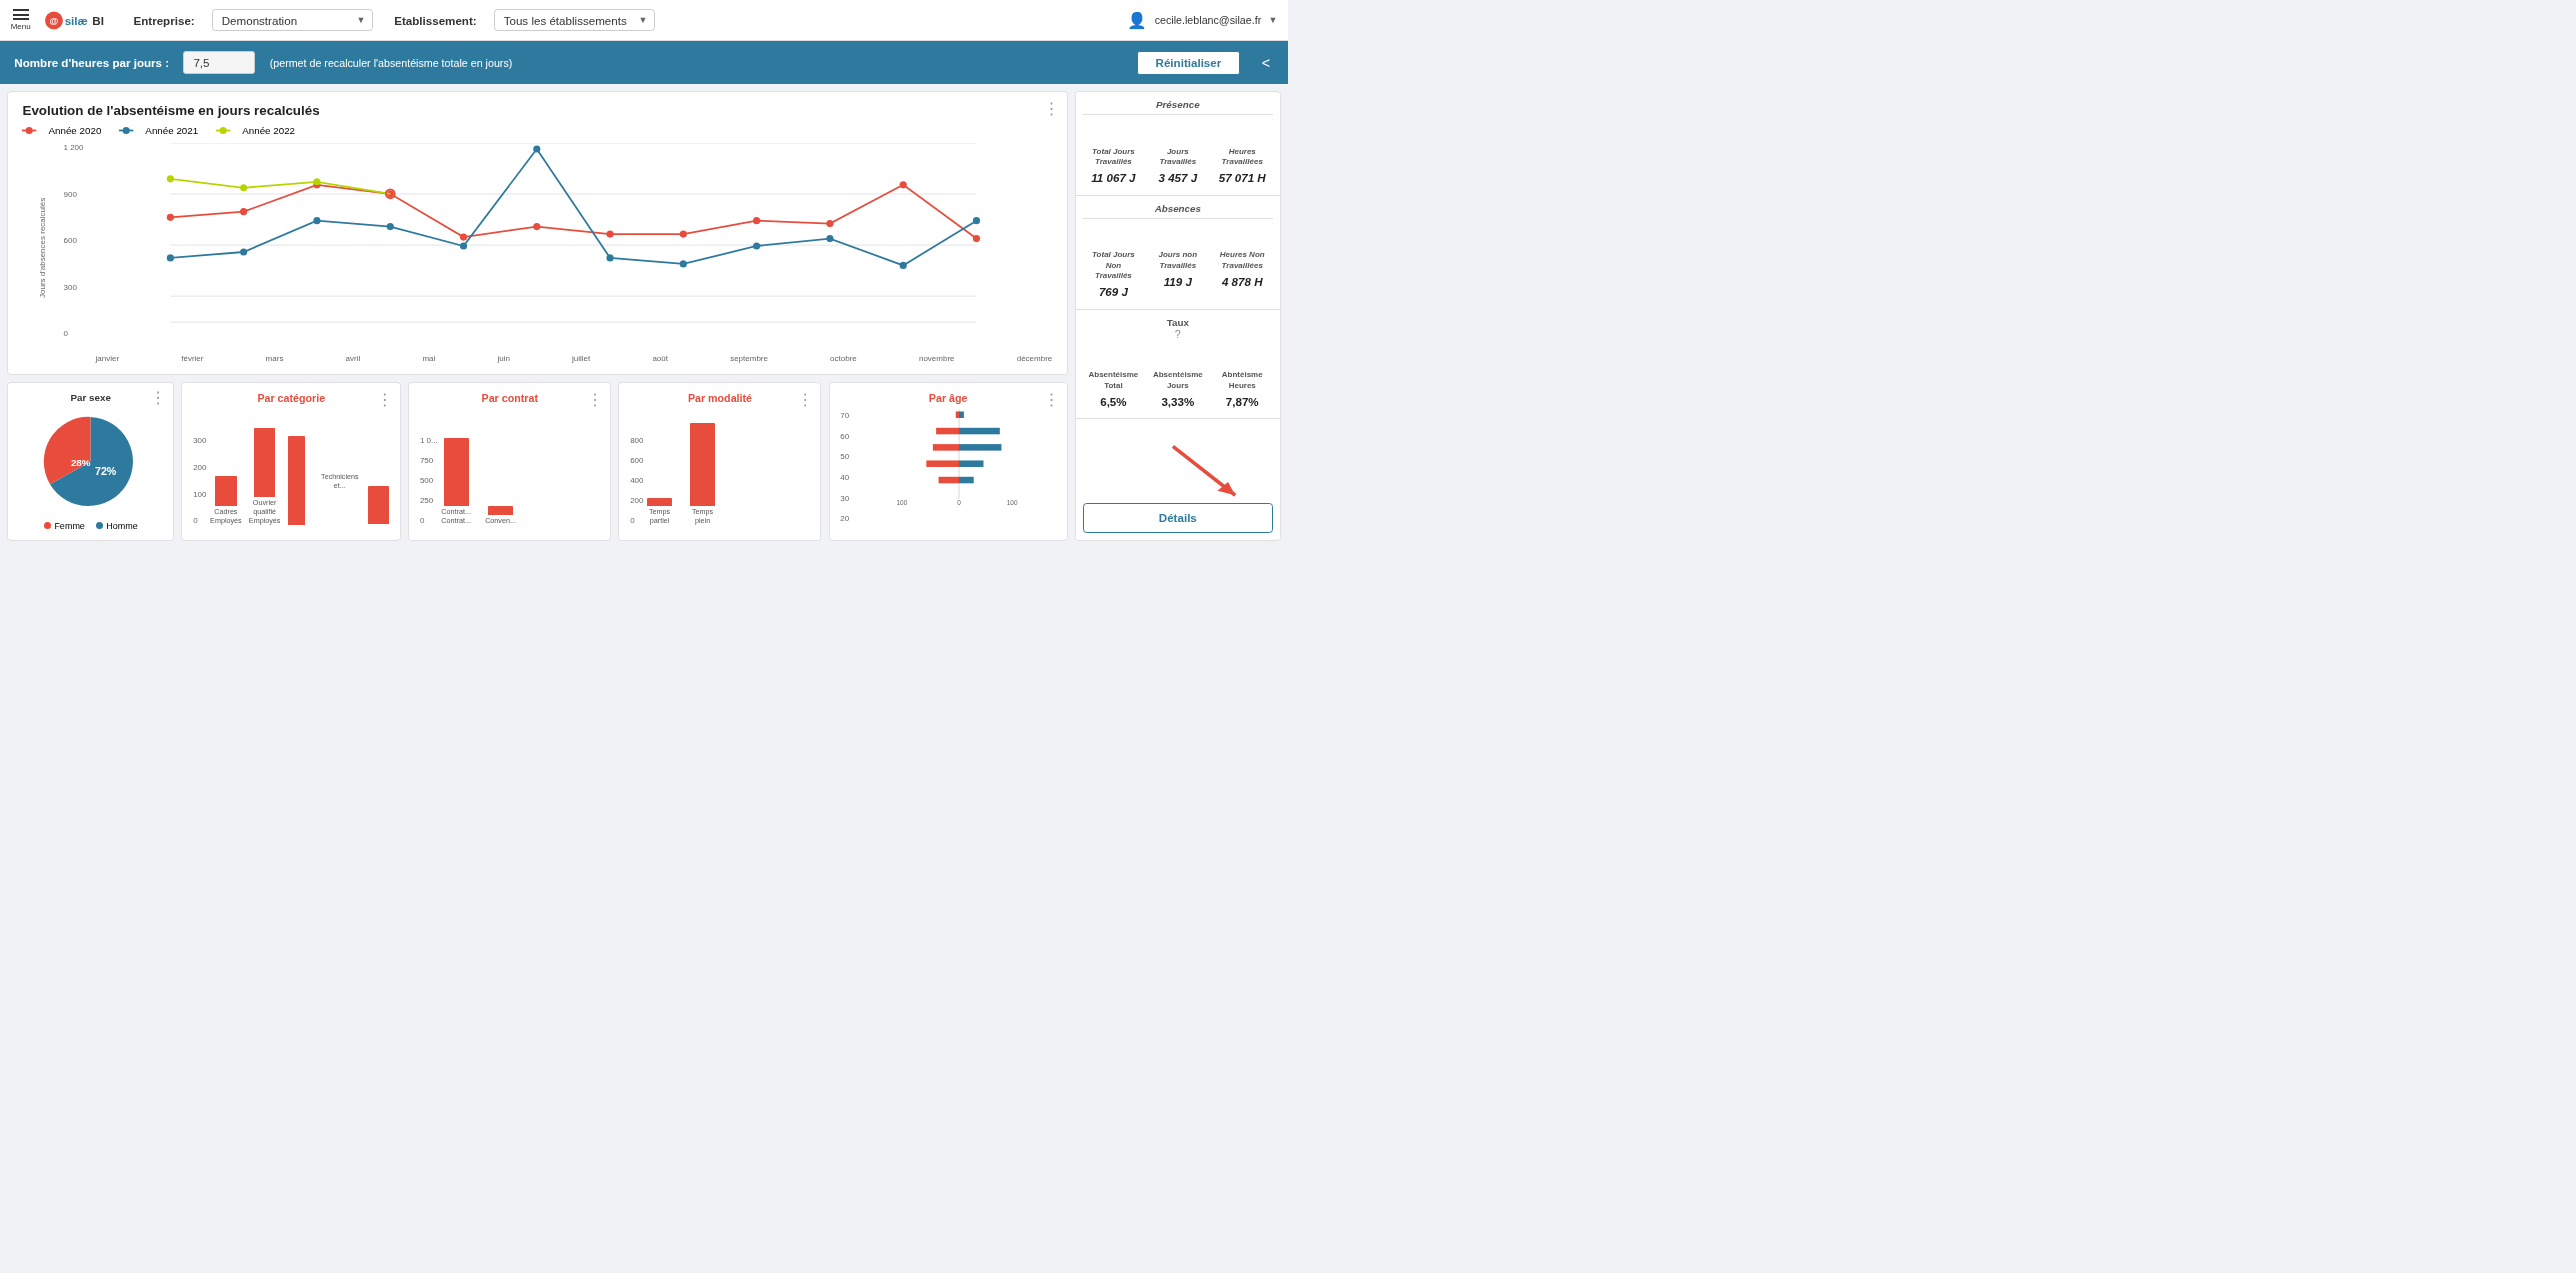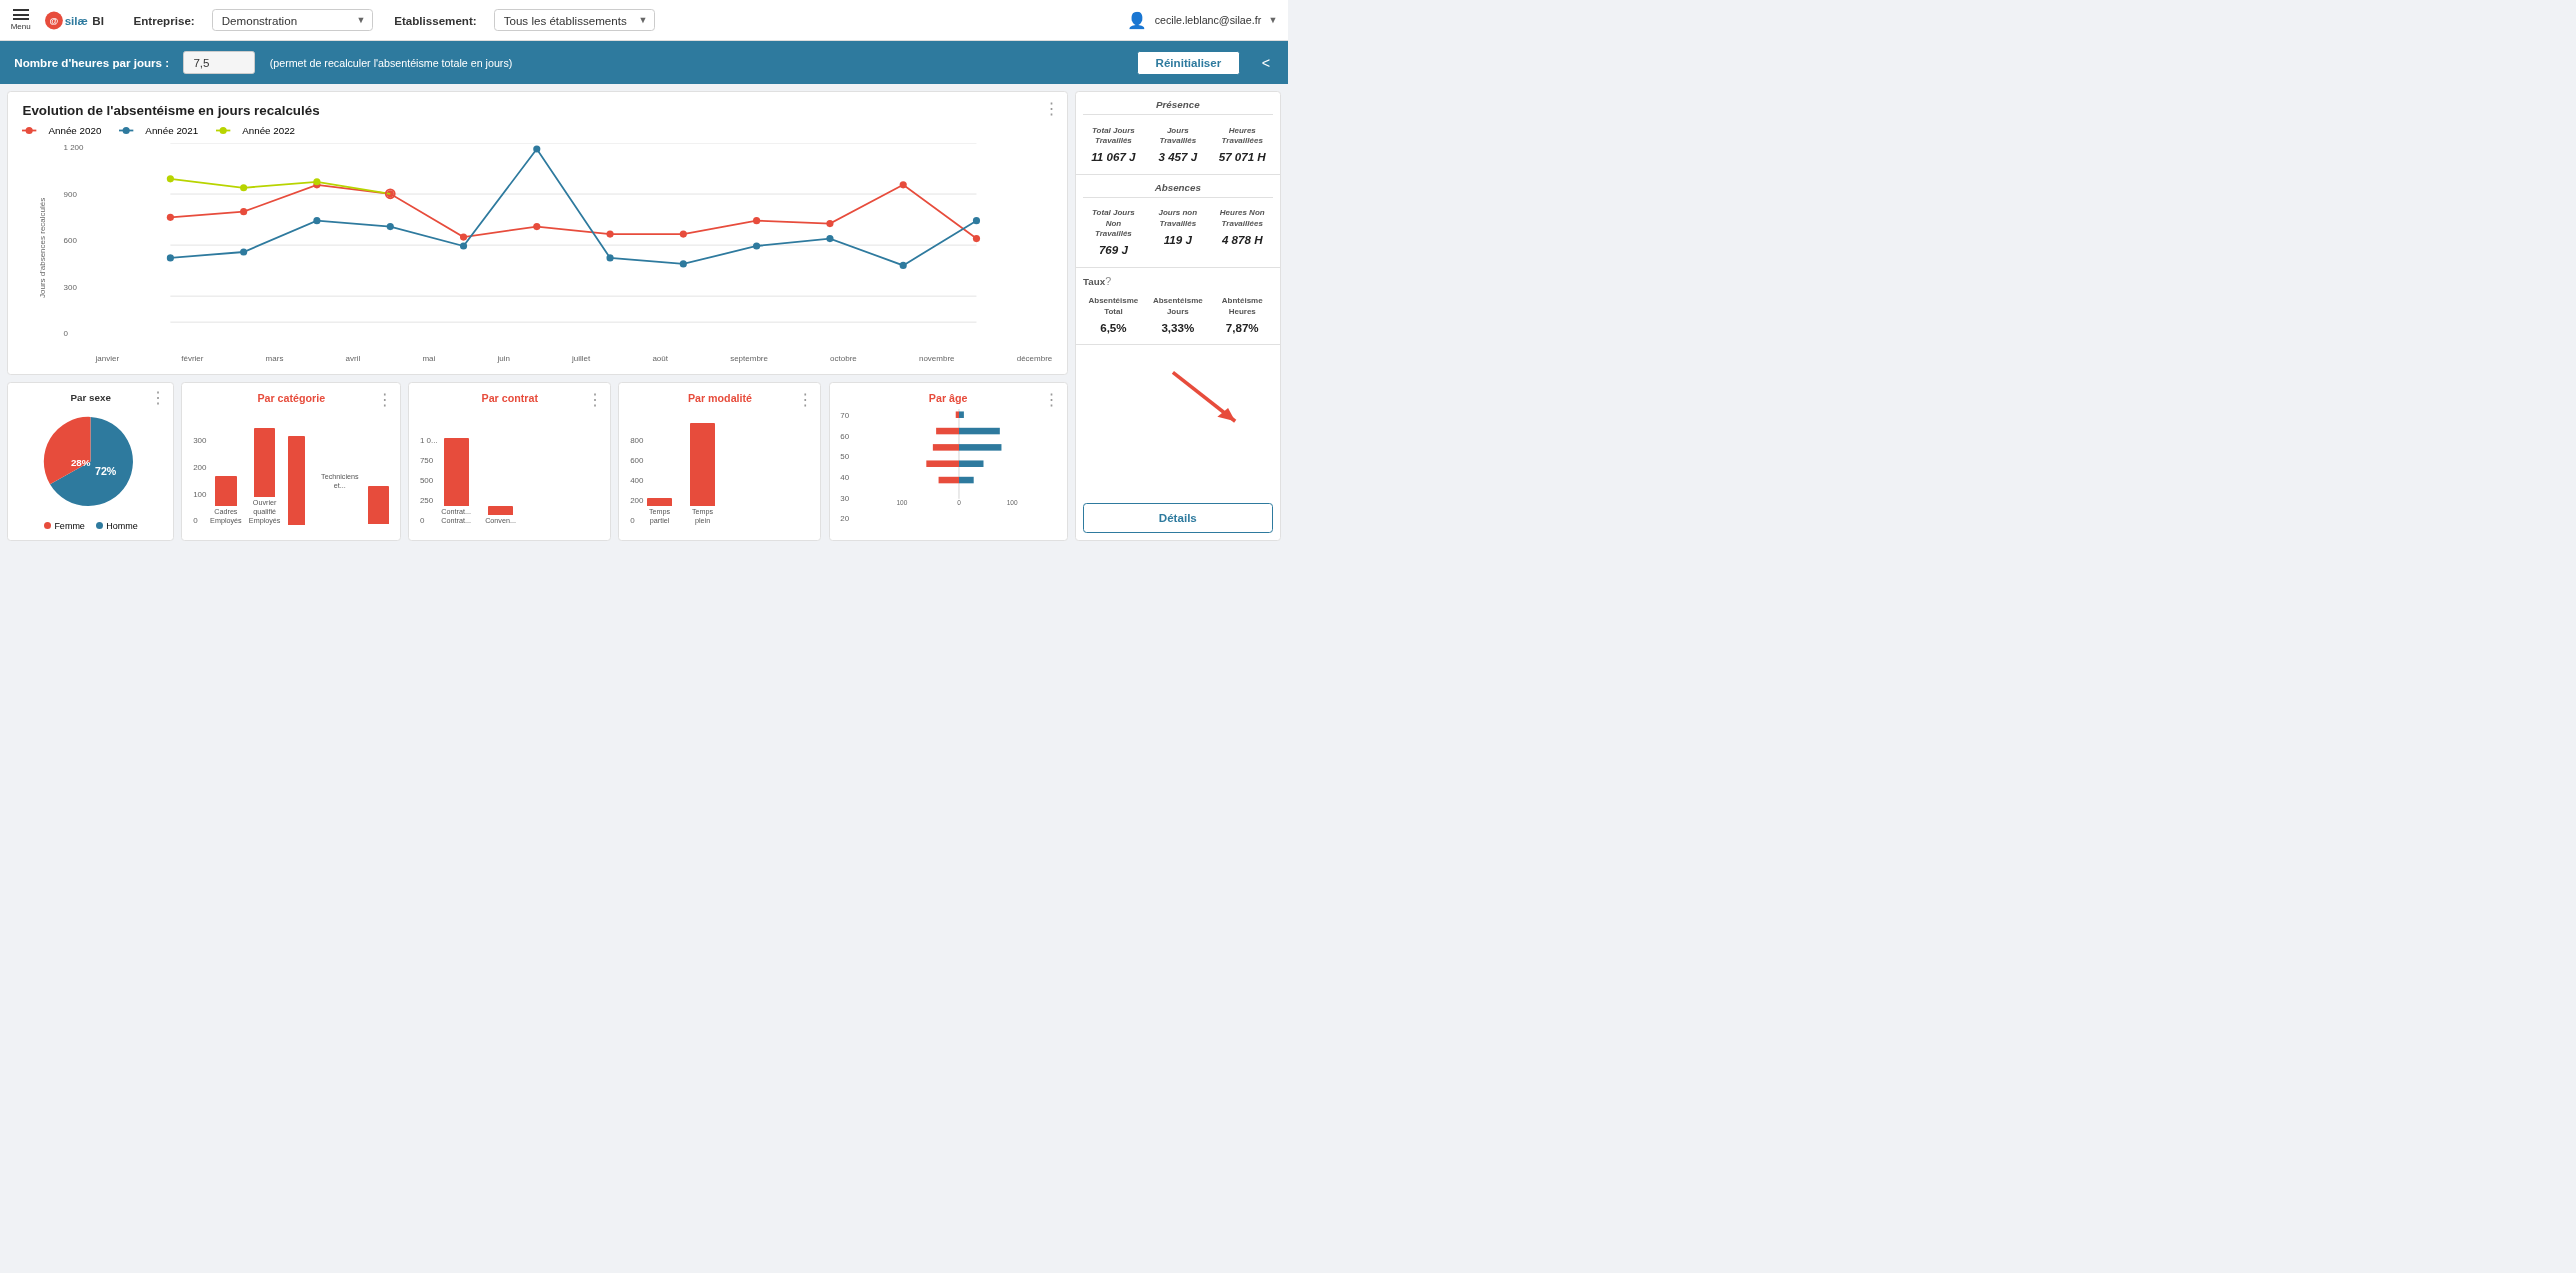--- a/index.html
+++ b/index.html
@@ -84,26 +84,26 @@
     .right-panel {
       width: 206px; background: #fff; border: 0.9px solid #e0e0e0; border-radius: 3.6px;
       display: flex; flex-direction: column; gap: 0;
     }
     .stats-section { border-bottom: 0.9px solid #e0e0e0; padding: 7.2px; font-style: italic; }
     .stats-section-title {
       text-align: center; font-size: 9.8px; font-weight: 600; color: #555;
       border-bottom: 0.9px solid #e0e0e0; padding-bottom: 3.6px; margin-bottom: 7.2px;
     }
     .stats-grid { display: grid; grid-template-columns: 1fr 1fr 1fr; gap: 3.6px; }
-    .stat-cell { text-align: center; padding: 3.6px; }
+    .stat-cell { text-align: center; padding: 3.6px; margin-top: 21px; }
     .stat-cell-label { font-size: 8px; font-weight: 600; color: #555; line-height: 1.3; }
     .stat-cell-value { font-size: 11.6px; font-weight: 700; color: #222; margin-top: 3.6px; }
 
     .taux-section { padding: 7.2px; border-bottom: 0.9px solid #e0e0e0; }
-    .taux-header { display: flex; justify-content: flex-start; align-items: center; }
+    .taux-header { display: flex; justify-content: flex-start; align-items: center; flex-direction: column; }
     .taux-title { font-size: 9.8px; font-weight: 600; color: #555; }
     .help-icon { font-size: 10.7px; color: #888; cursor: pointer; }
     .taux-grid { display: grid; grid-template-columns: 1fr 1fr 1fr; gap: 3.6px; margin-top: 5.4px; }
     .details-btn {
       width: 100%; background: #fff; border: 0.9px solid #2e7a9e;
       color: #2e7a9e; border-radius: 3.6px; padding: 7.2px; font-size: 11.6px;
       font-weight: 600; cursor: pointer; text-align: center;
     }
 
     

